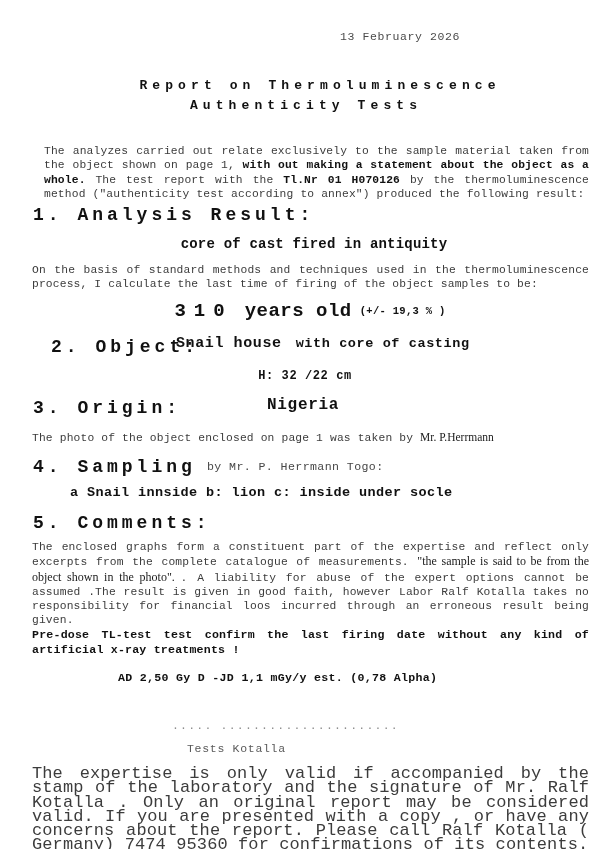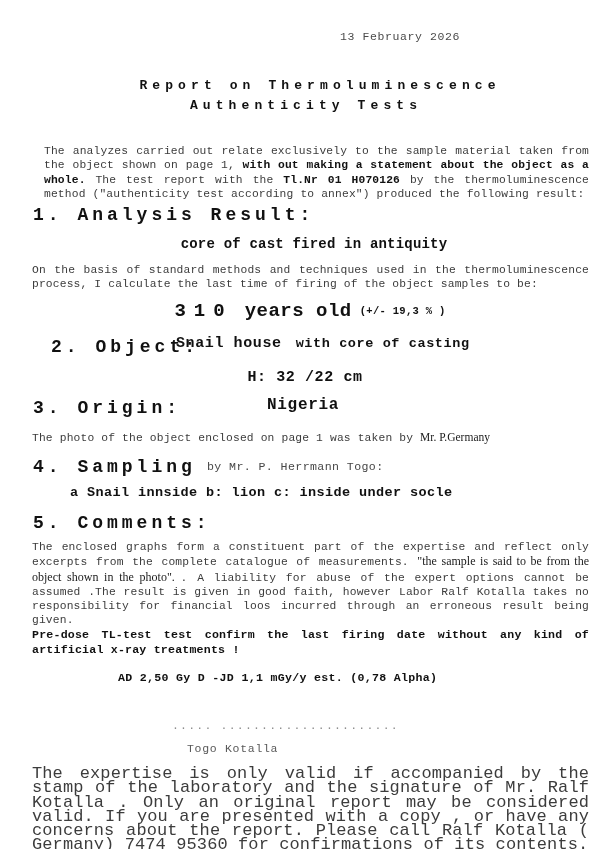--- a/index.html
+++ b/index.html
@@ -133,21 +133,21 @@
   }
 
   .dim-line {
     position: absolute;
     left: 0;
     width: 100%;
     text-align: center;
     padding-left: 10px;
     box-sizing: border-box;
     font-weight: bold;
-    font-size: 15px;
+    font-size: 12px;
     letter-spacing: 0.6px;
     color: #111;
   }
 
   .origin-value {
     position: absolute;
     font-weight: bold;
     font-size: 16px;
     letter-spacing: 0.7px;
     color: #111;
@@ -243,33 +243,33 @@
   <div class="years-line" style="top:300px; padding-left:10px;"><span class="years-num">310</span><span style="display:inline-block;width:12px;"></span><span class="years-word">years old</span><span style="display:inline-block;width:8px;"></span><span class="years-pct">(+/- 19,3 % )</span></div>
 
   <div class="section-head" style="top:337px; left:33px;margin-left:18px;"><span>2. Object:</span></div>
   <div style="position:absolute; top:334px; left:176px;"><span class="inline-value">Snail house</span><span style="display:inline-block;width:14px;"></span><span class="inline-value-sm">with core of casting</span></div>
 
   <div class="dim-line" style="top:369px;">H: 32 /22 cm</div>
 
   <div class="section-head" style="top:398px; left:33px;">3. Origin:</div>
   <div class="origin-value" style="top:396px; left:267px;">Nigeria</div>
 
-  <div class="para" style="top:430px; left:32px; width:545px; text-align:left;"><span>The photo of the object enclosed on page 1 was taken by </span><span class="serif-ins" style="font-size:11.5px;">Mr. P.Germany</span></div>
+  <div class="para" style="top:430px; left:32px; width:545px; text-align:left;"><span>The photo of the object enclosed on page 1 was taken by </span><span class="serif-ins" style="font-size:11.5px;">Mr. P.Herrmann</span></div>
 
   <div class="section-head" style="top:457px; left:33px;">4. Sampling</div>
   <div class="sampling-by" style="position:absolute; top:460px; left:207px;">by Mr. P. Herrmann     Togo:</div>
 
   <div class="sampling-detail" style="top:485px; left:70px;">a Snail innside b: lion  c: inside under socle</div>
 
   <div class="section-head" style="top:513px; left:33px;">5. Comments:</div>
 
   <div class="para" style="top:540px; left:32px; width:557px;"><span>The enclosed graphs form a constituent part of the expertise and   reflect only excerpts from the complete catalogue of measurements. </span><span class="serif-ins">"the sample is said to be from the object shown in the photo". </span><span>. A liability for abuse of the expert options cannot be assumed .The result is given in good faith, however Labor Ralf Kotalla takes no responsibility for financial loos incurred through an erroneous result being given.</span></div>
 
   <div class="predose" style="top:627px; left:32px; width:557px;">Pre-dose TL-test test confirm the last firing date without any kind of artificial x-ray treatments !</div>
 
   <div class="ad-line" style="top:671px; left:118px;">AD 2,50 Gy   D -JD 1,1 mGy/y  est.  (0,78 Alpha)</div>
 
   <div class="sig-dots" style="top:719px; left:172px;">..... ......................</div>
-  <div class="sig-name" style="top:742px; left:187px;">Togo   Kotalla</div>
+  <div class="sig-name" style="top:742px; left:187px;">Tests   Kotalla</div>
 
   <div class="footer" style="top:767px; left:32px; width:557px;">    The expertise is only  valid  if  accompanied  by the stamp of the laboratory and the signature of Mr. Ralf Kotalla . Only an original report may be considered valid. If you are presented with a copy , or have any concerns about the report. Please call Ralf Kotalla ( Germany) 7474 95360 for confirmations of its contents.</div>
 
 </div>
 
 </body></html>

